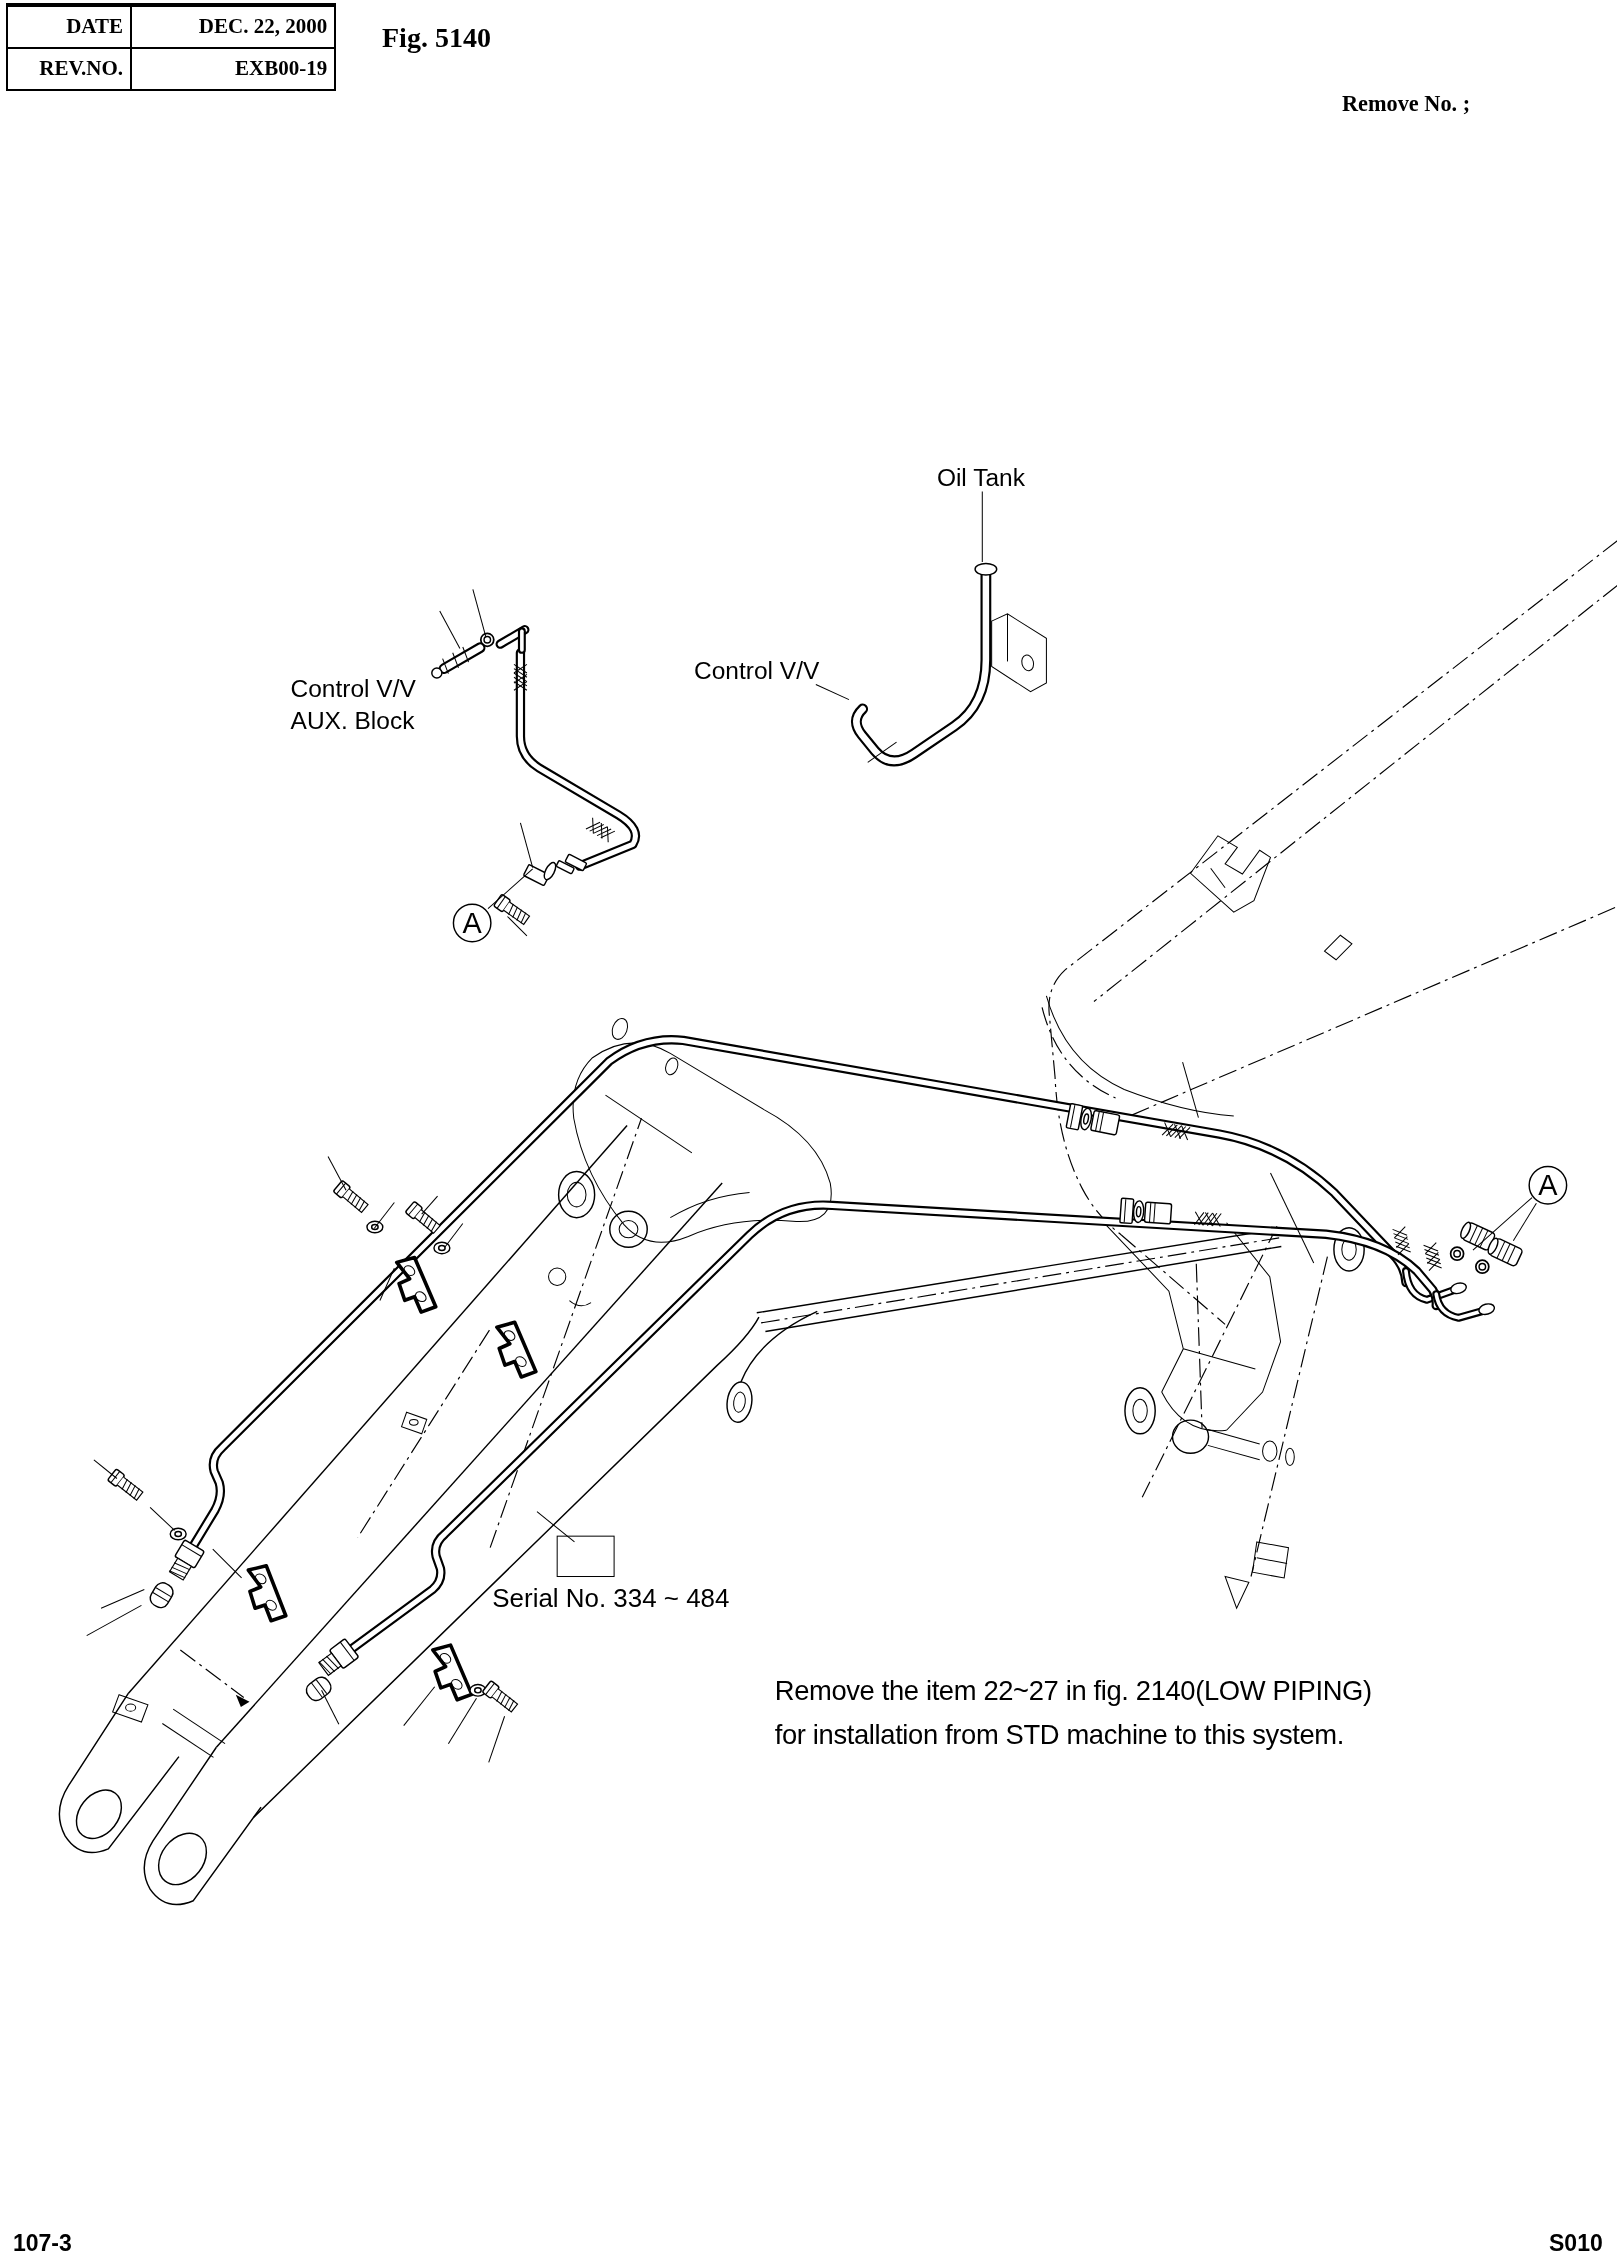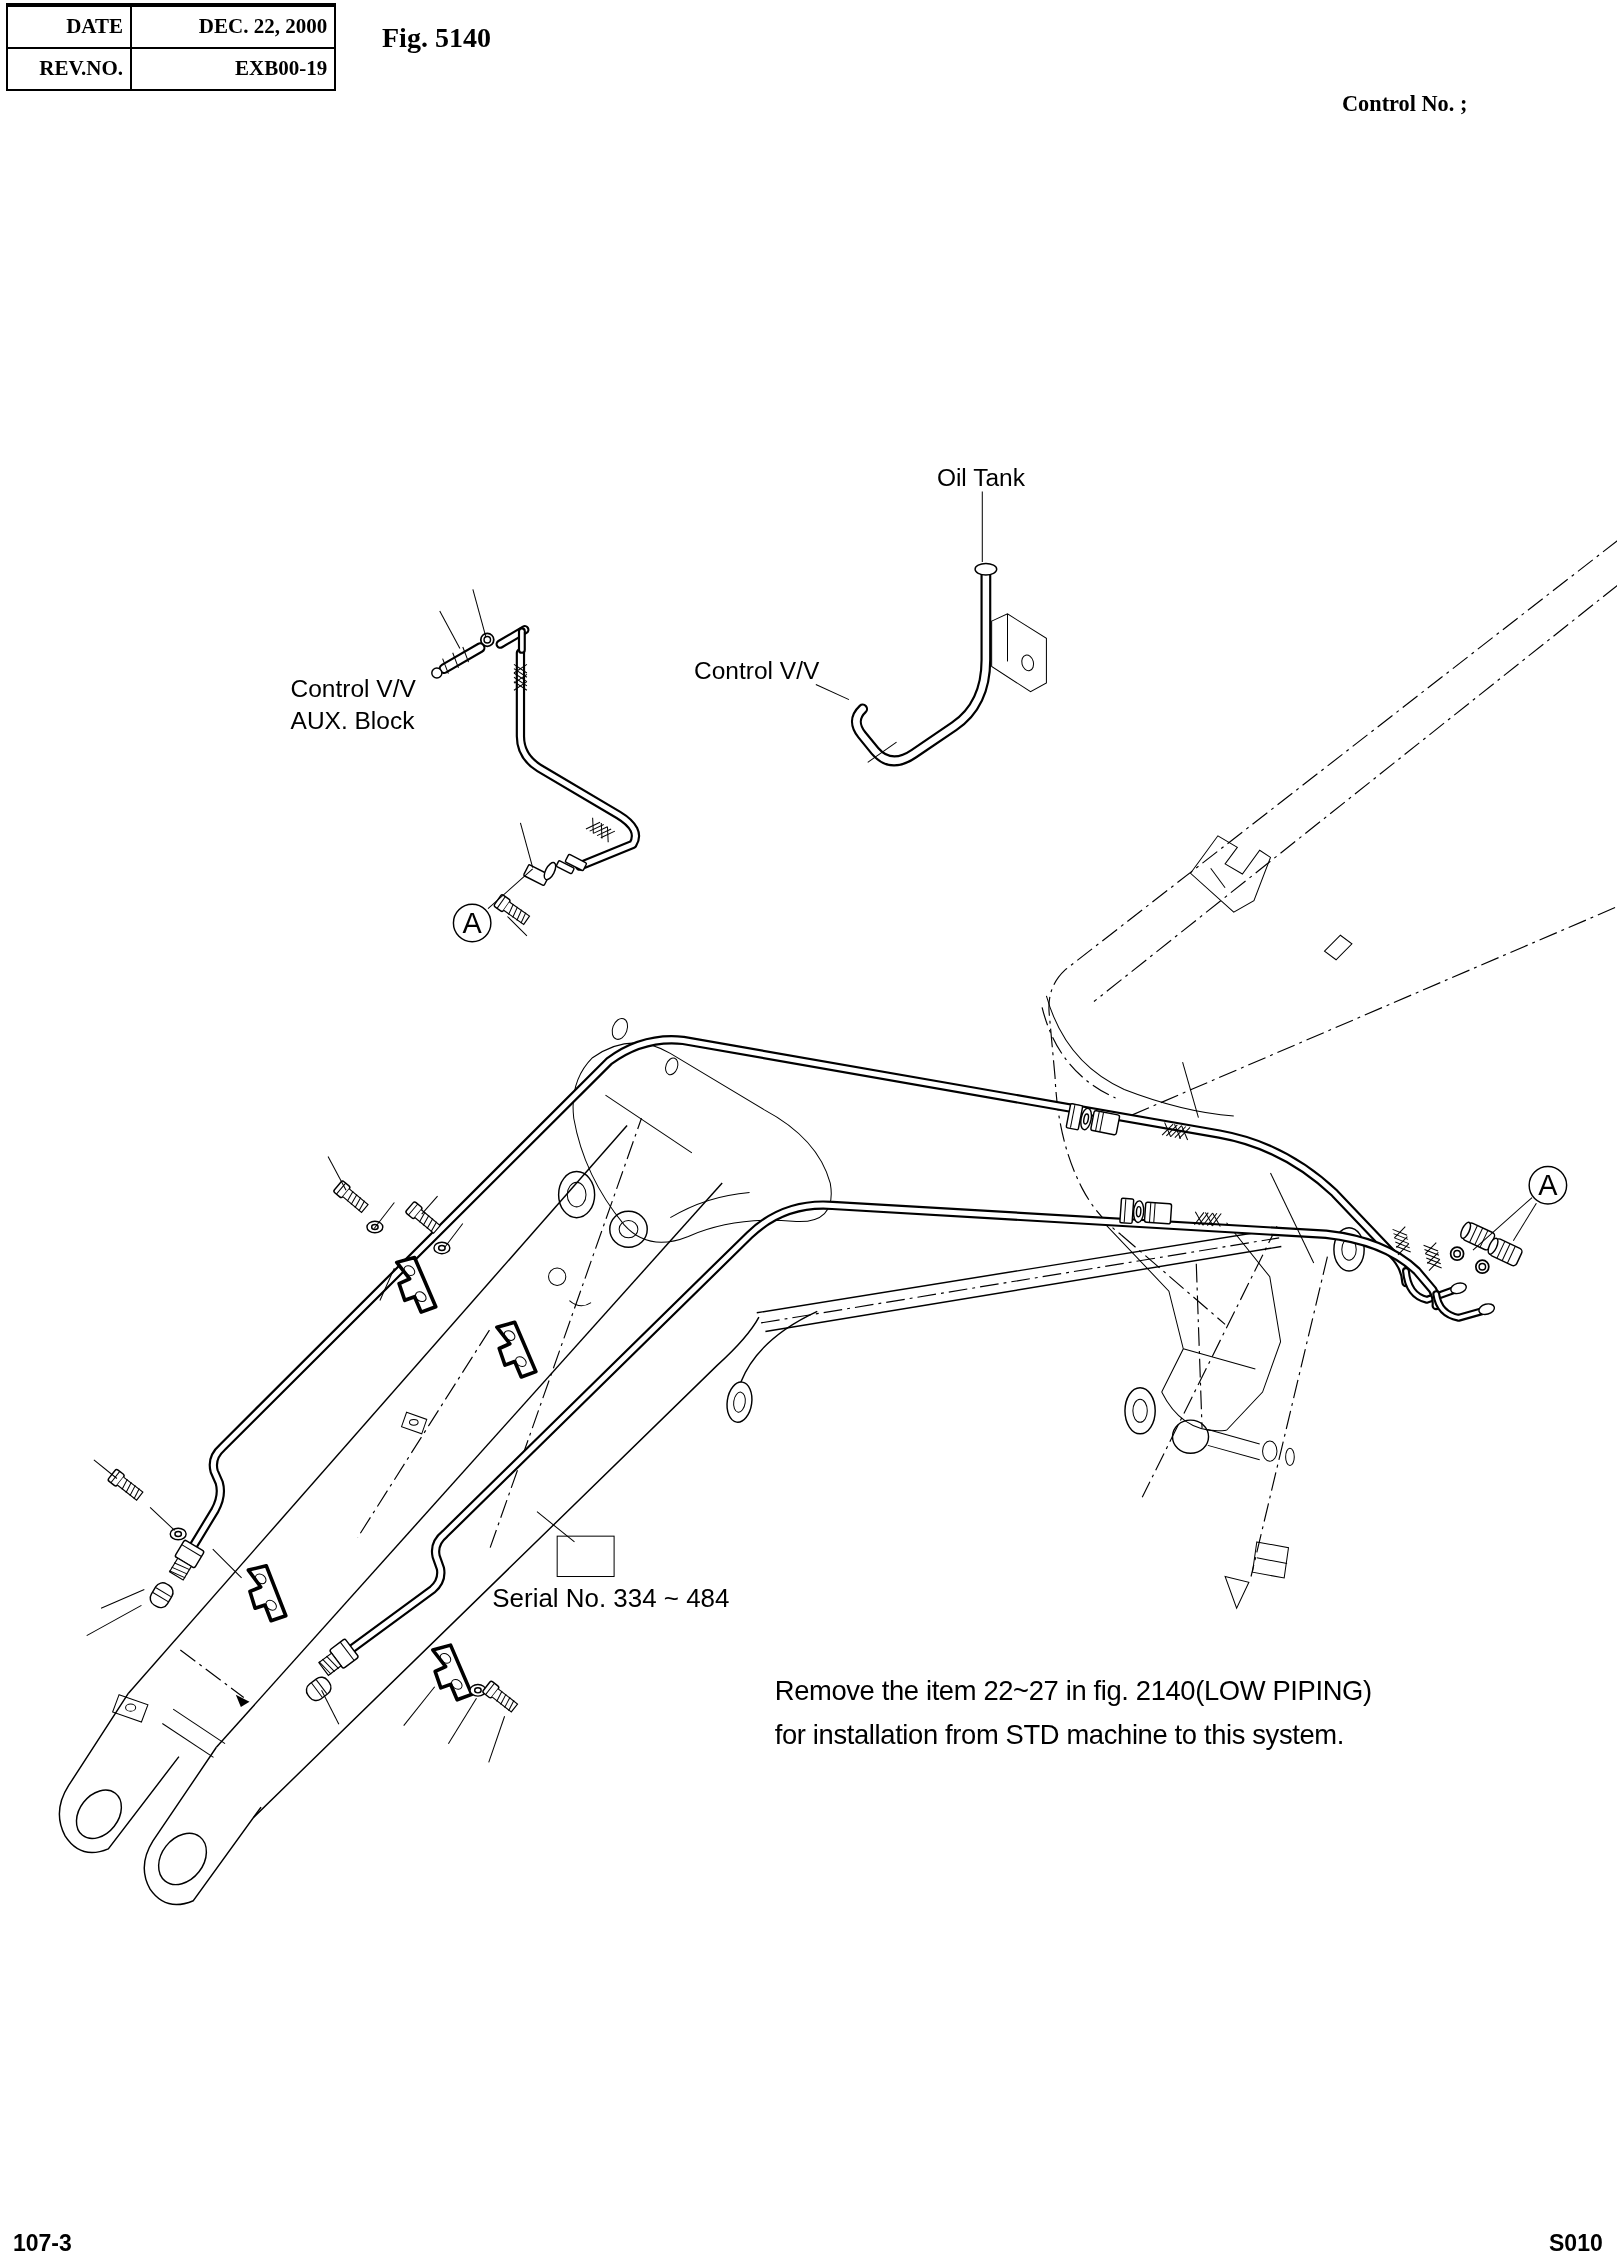--- a/index.html
+++ b/index.html
@@ -55,21 +55,21 @@
       <td class="c2">DEC. 22, 2000</td>
     </tr>
     <tr>
       <td class="c1">REV.NO.</td>
       <td class="c2">EXB00-19</td>
     </tr>
   </tbody>
     </table>
 
   <div class="fig-label">Fig. 5140</div>
-  <div class="serial-note">Control No. ;</div>
+  <div class="serial-note">Remove No. ;</div>
 
   <svg class="diagram" width="1618" height="2261" viewBox="0 0 2245 3138">
 
     <defs>
       <g id="bolt">
         <rect x="-19" y="-10" width="15" height="20" rx="3" class="wt"></rect>
         <line x1="-13" y1="-10" x2="-13" y2="10" class="ln1"></line>
         <path d="M-4,-7 L30,-7 L30,7 L-4,7" class="wt" style="stroke-width:1.6"></path>
         <line x1="2" y1="-8" x2="5" y2="8" class="ln1"></line>
         <line x1="9" y1="-8" x2="12" y2="8" class="ln1"></line>

